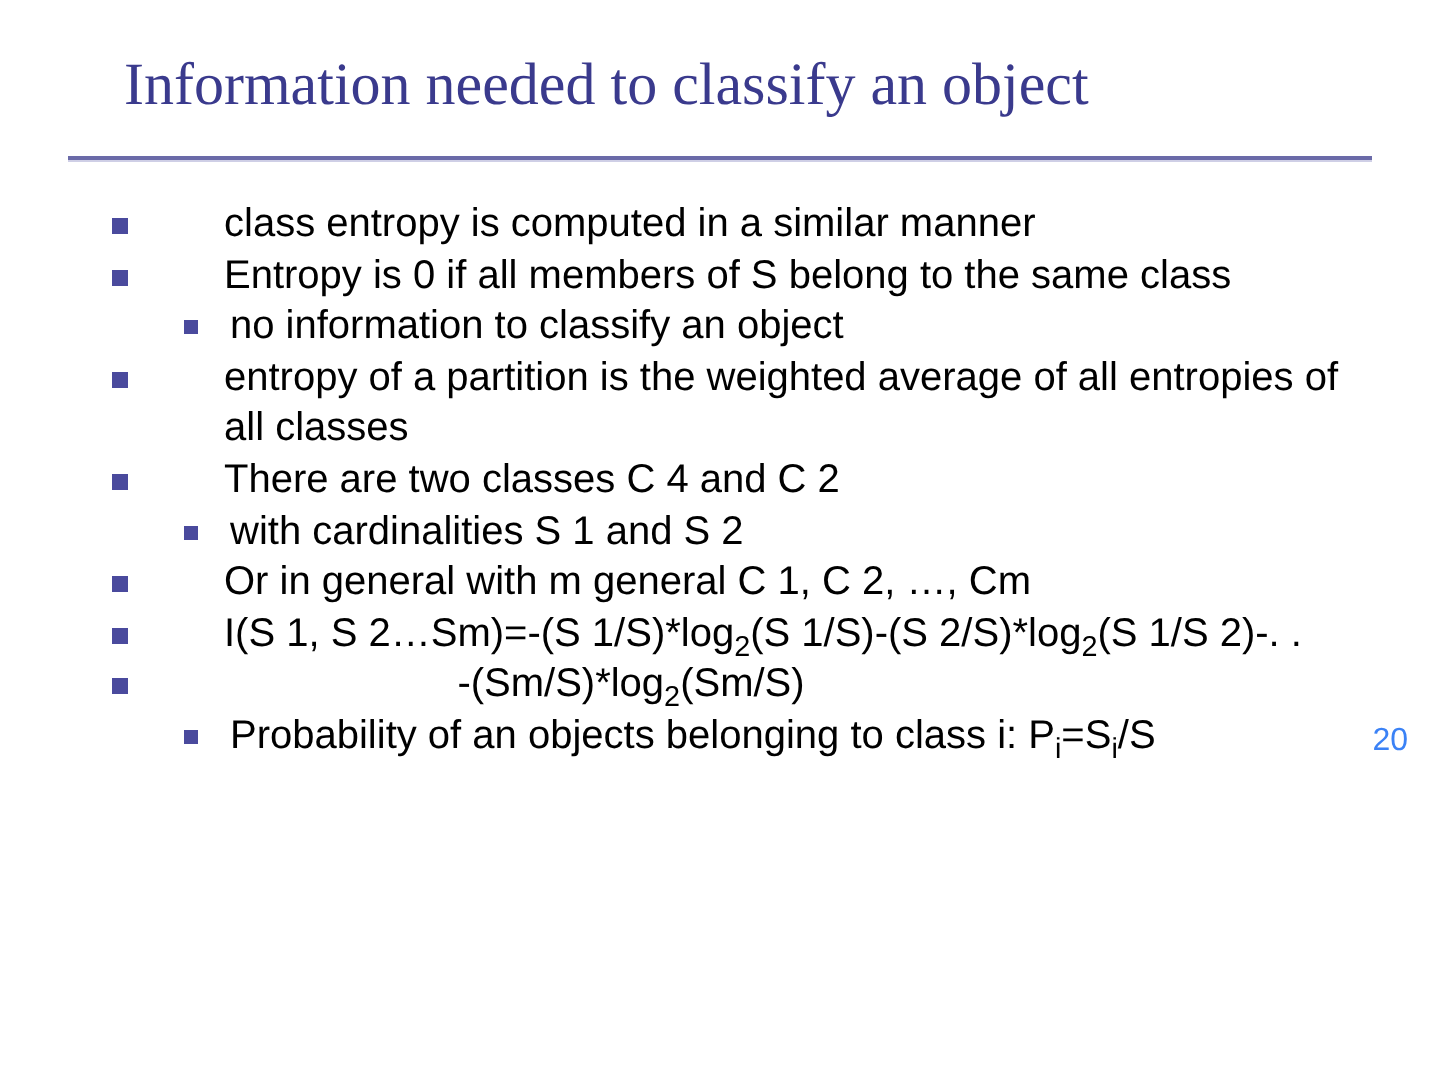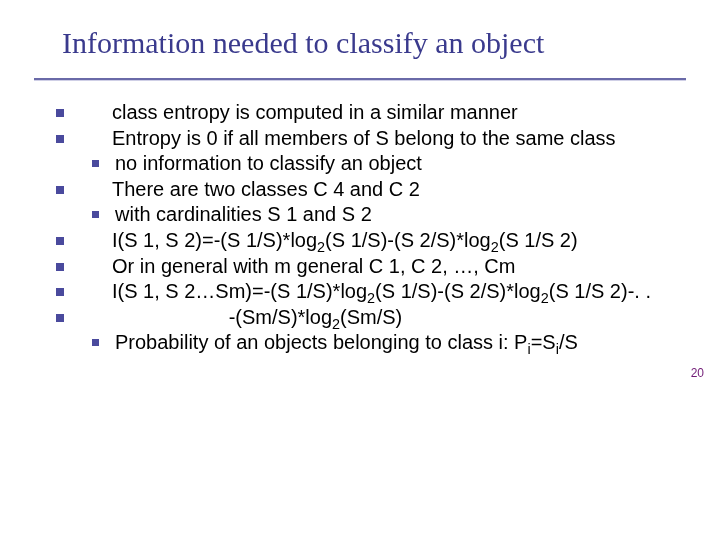--- a/index.html
+++ b/index.html
@@ -80,22 +80,22 @@
   }
   .sub {
     font-size: 0.72em;
     vertical-align: sub;
     line-height: 0;
   }
   .pagenum {
     position: absolute;
     bottom: 12px;
     right: 16px;
-    font-size: 12px;
-    color: #701a75;
+    font-size: 16px;
+    color: #3b82f6;
   }
   .formula .t { white-space: nowrap; }
 </style>
 </head>
 <body>
 
 <div class="slide">
 
   <div class="title">Information needed to classify an object</div>
   <div class="rule"></div>
@@ -110,36 +110,36 @@
     <div class="l1">
       <div class="b"></div>
       <div class="t">Entropy is 0 if all members of S belong to the same class</div>
     </div>
 
     <div class="l2">
       <div class="b"></div>
       <div class="t">no information to classify an object</div>
     </div>
 
+    <div class="l1">
+      <div class="b"></div>
+      <div class="t">entropy of a partition is the weighted average of all entropies of all classes</div>
+    </div>
 
 
     <div class="l1">
       <div class="b"></div>
       <div class="t">There are two classes C 4 and C 2</div>
     </div>
 
     <div class="l2">
       <div class="b"></div>
       <div class="t">with cardinalities S 1 and S 2</div>
     </div>
 
-    <div class="l1 formula">
-      <div class="b"></div>
-      <div class="t">I(S 1, S 2)=-(S 1/S)*log<span class="sub">2</span>(S 1/S)-(S 2/S)*log<span class="sub">2</span>(S 1/S 2)</div>
-    </div>
 
     <div class="l1">
       <div class="b"></div>
       <div class="t">Or in general with m general C 1, C 2, …, Cm</div>
     </div>
 
     <div class="l1 formula">
       <div class="b"></div>
       <div class="t">I(S 1, S 2…Sm)=-(S 1/S)*log<span class="sub">2</span>(S 1/S)-(S 2/S)*log<span class="sub">2</span>(S 1/S 2)-. .</div>
     </div>

